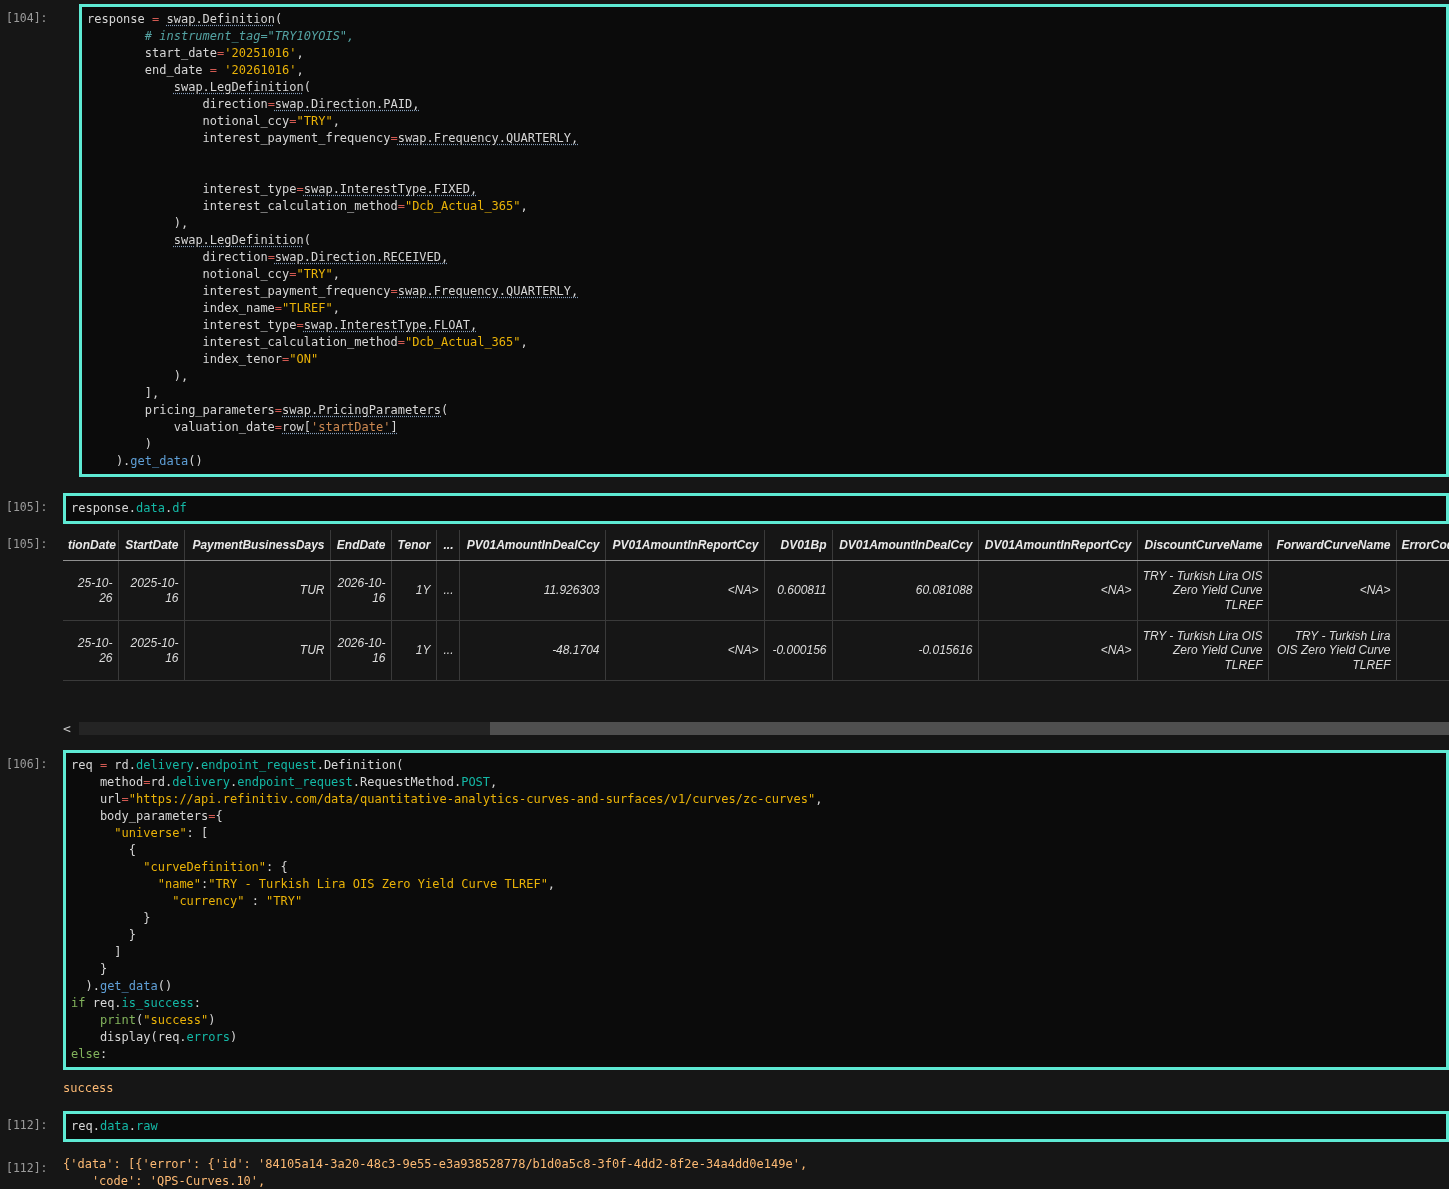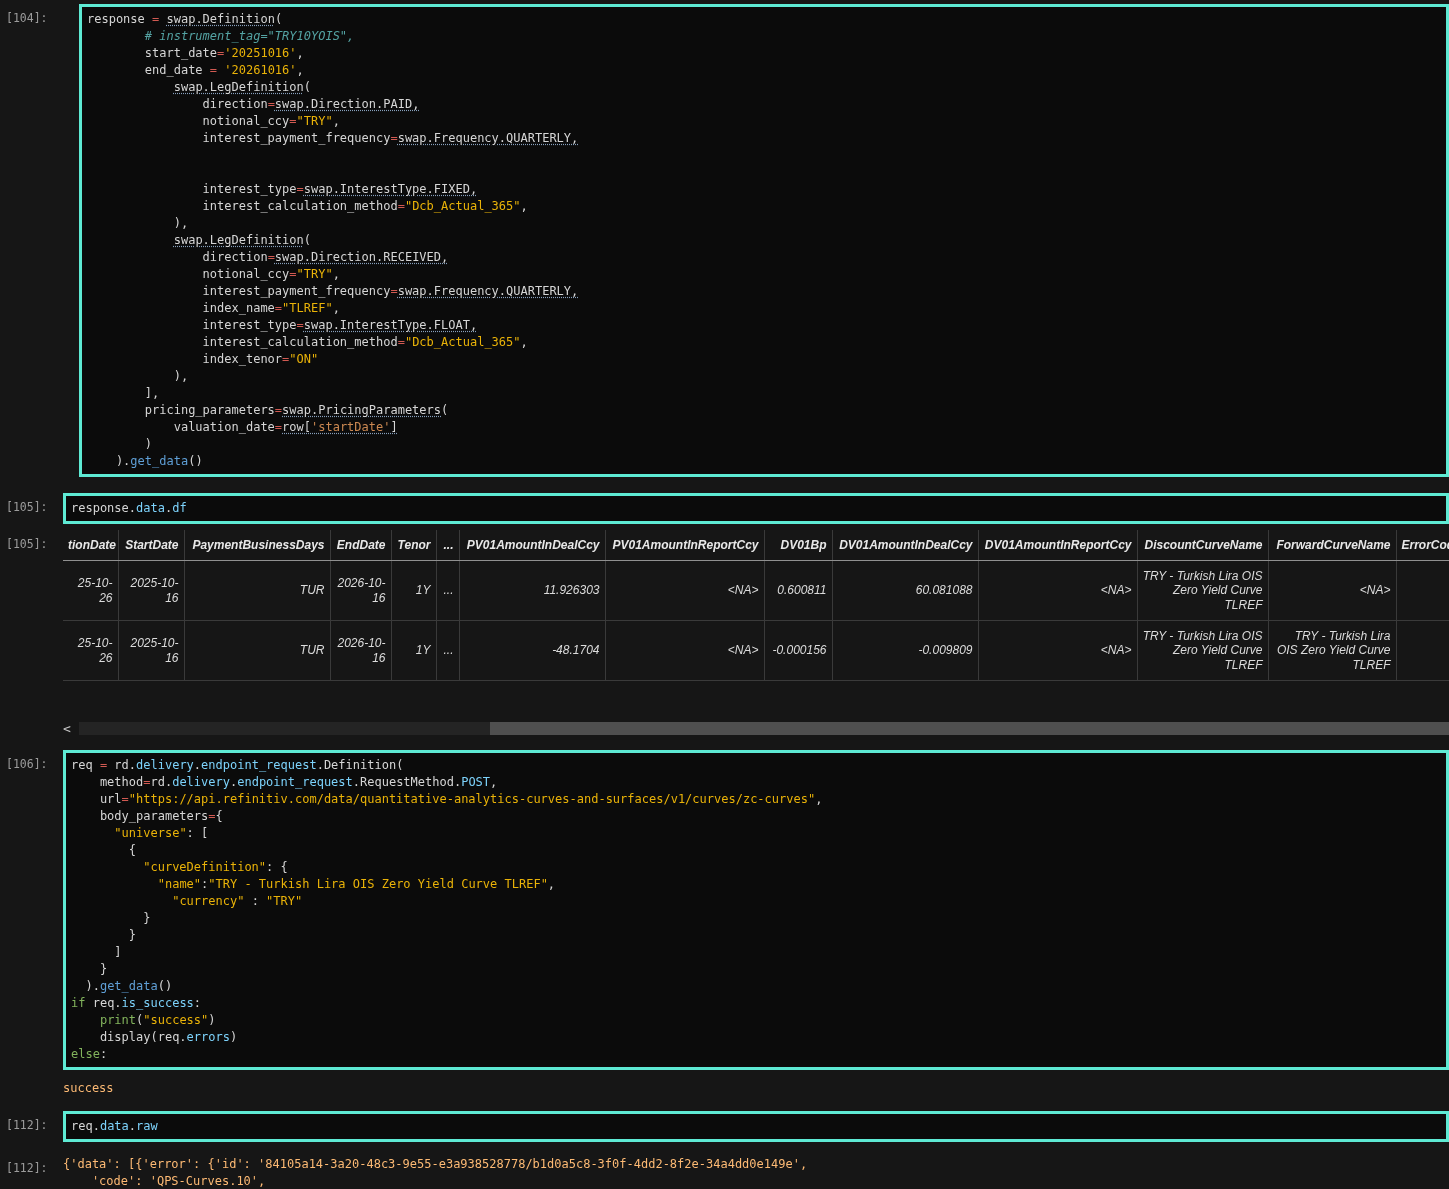--- a/index.html
+++ b/index.html
@@ -7,21 +7,21 @@
   #notebook{width:1449px;}
   .cell-row{display:flex;align-items:flex-start;}
   .prompt{flex:0 0 57px;width:57px;color:#9c9c9c;font:11.5px/15px "DejaVu Sans Mono",monospace;padding:7px 0 0 6px;white-space:pre;}
   .cell-content{flex:1;min-width:0;}
   .code-area{background:#0b0b0b;border:3px solid #5eead4;padding:4px 5px;font:12px/17px "DejaVu Sans Mono",monospace;color:#d6d6d6;}
   .code-line{white-space:pre;min-height:17px;}
   .tk-p{color:#d6d6d6;}
   .tk-eq{color:#d25a52;}
   .tk-str{color:#eab308;}
   .tk-com{color:#54a3a3;font-style:italic;}
-  .tk-at{color:#7dd3fc;}
+  .tk-at{color:#14b8a6;}
   .tk-kw{color:#82b35c;}
   .tk-u{color:#d6d6d6;text-decoration:underline dotted #87a0bd;text-underline-offset:2px;}
   .tk-us{color:#cc8952;text-decoration:underline dotted #87a0bd;text-underline-offset:2px;}
   .tk-ub{color:#5f9fd6;text-underline-offset:2px;}
   .df-table{border-collapse:collapse;table-layout:fixed;width:1392px;font-family:"Liberation Sans",sans-serif;font-size:12px;color:#dcdcdc;}
   .df-table th,.df-table td{border-left:1px solid #3a3a3a;padding:3px 5px;text-align:right;vertical-align:middle;line-height:1.18;overflow:hidden;font-style:italic;}
   .df-table th:first-child,.df-table td:first-child{border-left:none;}
   .df-table th{font-weight:700;color:#e8e8e8;border-bottom:1px solid #909090;height:24px;}
   .df-table td{height:53px;border-bottom:1px solid #3a3a3a;}
   .hscroll{display:flex;align-items:center;height:15px;}
@@ -135,21 +135,21 @@
             <tr>
               <td>25-10-26</td>
               <td>2025-10-16</td>
               <td>TUR</td>
               <td>2026-10-16</td>
               <td>1Y</td>
               <td>...</td>
               <td>-48.1704</td>
               <td>&lt;NA&gt;</td>
               <td>-0.000156</td>
-              <td>-0.009809</td>
+              <td>-0.015616</td>
               <td>&lt;NA&gt;</td>
               <td>TRY - Turkish Lira OIS Zero Yield Curve TLREF</td>
               <td>TRY - Turkish Lira OIS Zero Yield Curve TLREF</td>
               <td></td>
             </tr>
           </tbody>
         </table>
       </div>
     </div>
     <div class="cell-row" style="margin-top: 40px;">

